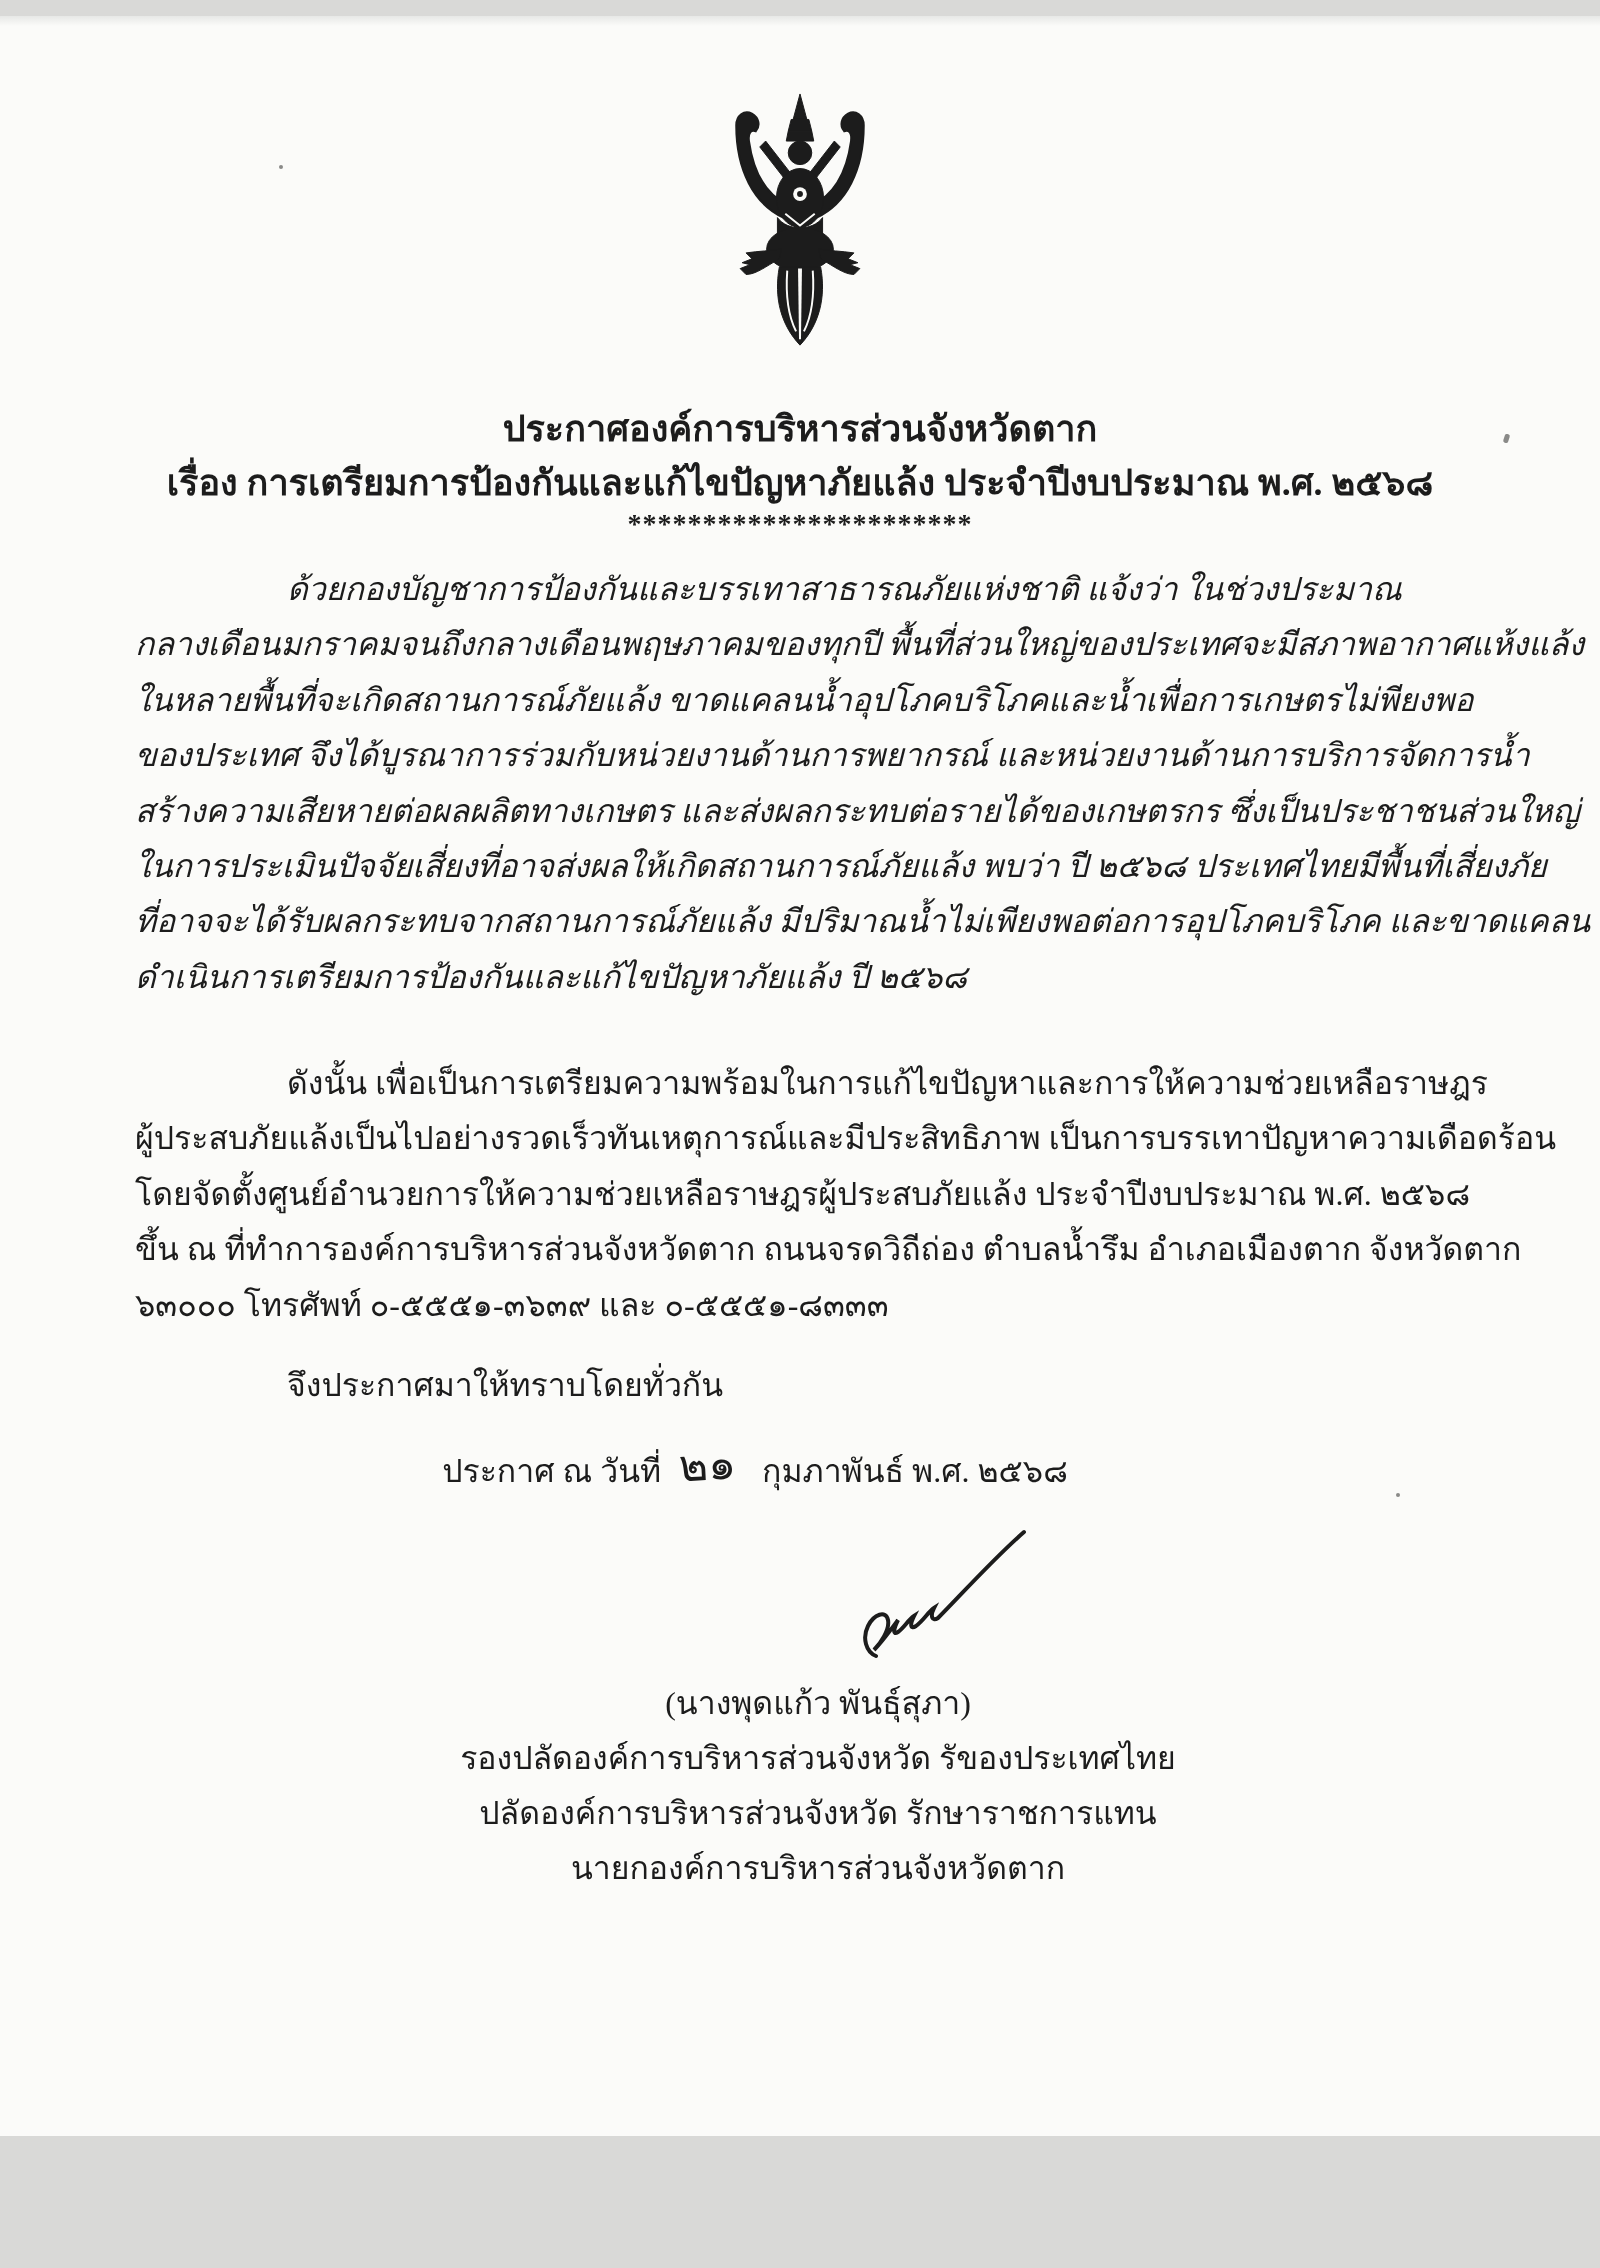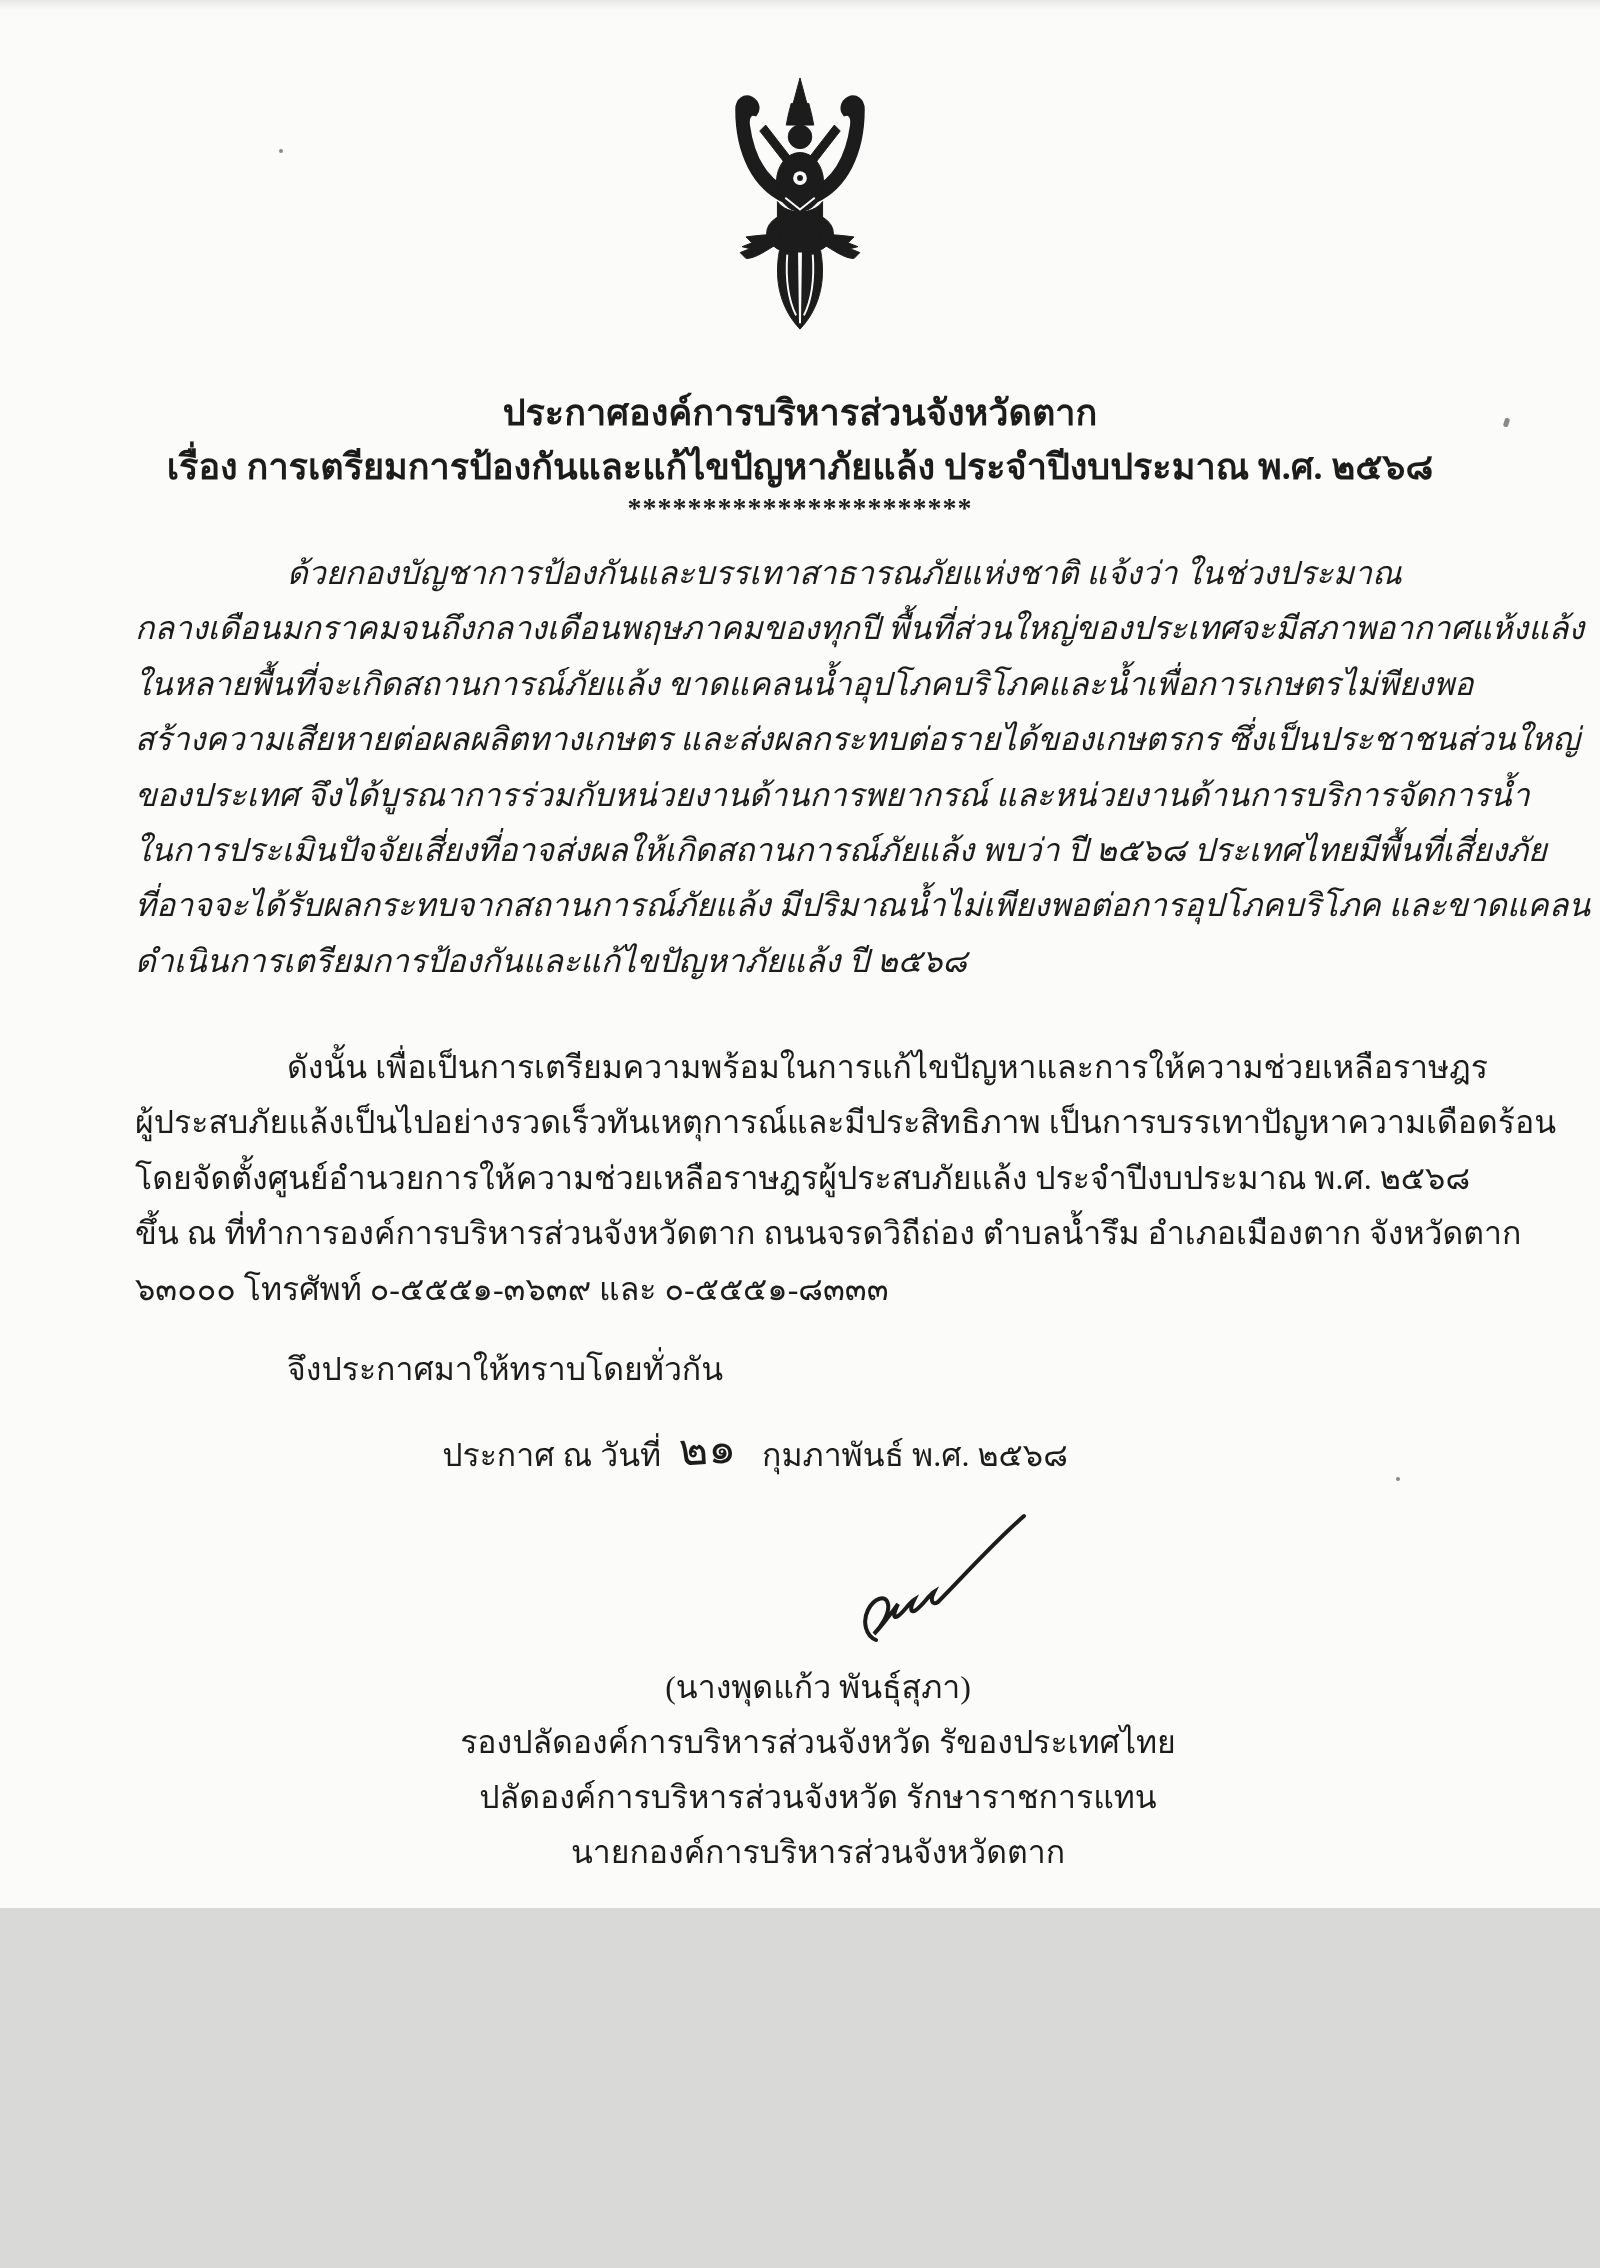--- a/index.html
+++ b/index.html
@@ -1,20 +1,20 @@
 <!DOCTYPE html>
 <html lang="th"><head>
 <meta charset="utf-8">
 <title>ประกาศองค์การบริหารส่วนจังหวัดตาก</title>
 <style>
   html,body{margin:0;padding:0;background:#d9d9d7;}
   .page{
     position:relative;
-    width:1600px;height:1908px;
-    margin:0 auto;
+    width:1600px;height:2120px;
+    margin:16px auto;
     background:#fbfbf9;
     color:#1c1c1c;
     font-family:"Liberation Serif","DejaVu Serif",serif;
     overflow:hidden;
   }
   .scan-edge-top{
     position:absolute;left:0;top:0;width:100%;height:10px;
     background:linear-gradient(to bottom,#e7e8e6,rgba(251,251,249,0));
   }
   .speck{position:absolute;background:#8a8a88;border-radius:50%;}
@@ -100,22 +100,22 @@
   </svg>
 
   <div class="title title1">ประกาศองค์การบริหารส่วนจังหวัดตาก</div>
   <div class="title title2">เรื่อง  การเตรียมการป้องกันและแก้ไขปัญหาภัยแล้ง ประจำปีงบประมาณ พ.ศ. ๒๕๖๘</div>
   <div class="separator">***********************</div>
 
   <div class="para para1">
       <div class="line">ด้วยกองบัญชาการป้องกันและบรรเทาสาธารณภัยแห่งชาติ แจ้งว่า ในช่วงประมาณ</div>
       <div class="line">กลางเดือนมกราคมจนถึงกลางเดือนพฤษภาคมของทุกปี พื้นที่ส่วนใหญ่ของประเทศจะมีสภาพอากาศแห้งแล้ง</div>
       <div class="line">ในหลายพื้นที่จะเกิดสถานการณ์ภัยแล้ง ขาดแคลนน้ำอุปโภคบริโภคและน้ำเพื่อการเกษตรไม่พียงพอ</div>
+      <div class="line">ของประเทศ จึงได้บูรณาการร่วมกับหน่วยงานด้านการพยากรณ์ และหน่วยงานด้านการบริการจัดการน้ำ</div>
       <div class="line">สร้างความเสียหายต่อผลผลิตทางเกษตร และส่งผลกระทบต่อรายได้ของเกษตรกร ซึ่งเป็นประชาชนส่วนใหญ่</div>
-      <div class="line">ของประเทศ จึงได้บูรณาการร่วมกับหน่วยงานด้านการพยากรณ์ และหน่วยงานด้านการบริการจัดการน้ำ</div>
       <div class="line">ในการประเมินปัจจัยเสี่ยงที่อาจส่งผลให้เกิดสถานการณ์ภัยแล้ง พบว่า ปี ๒๕๖๘ ประเทศไทยมีพื้นที่เสี่ยงภัย</div>
       <div class="line">ที่อาจจะได้รับผลกระทบจากสถานการณ์ภัยแล้ง มีปริมาณน้ำไม่เพียงพอต่อการอุปโภคบริโภค และขาดแคลน</div>
       <div class="line">ดำเนินการเตรียมการป้องกันและแก้ไขปัญหาภัยแล้ง ปี ๒๕๖๘</div>
     </div>
   <div class="para para2">
       <div class="line">ดังนั้น เพื่อเป็นการเตรียมความพร้อมในการแก้ไขปัญหาและการให้ความช่วยเหลือราษฎร</div>
       <div class="line">ผู้ประสบภัยแล้งเป็นไปอย่างรวดเร็วทันเหตุการณ์และมีประสิทธิภาพ เป็นการบรรเทาปัญหาความเดือดร้อน</div>
       <div class="line">โดยจัดตั้งศูนย์อำนวยการให้ความช่วยเหลือราษฎรผู้ประสบภัยแล้ง ประจำปีงบประมาณ พ.ศ. ๒๕๖๘</div>
       <div class="line">ขึ้น ณ ที่ทำการองค์การบริหารส่วนจังหวัดตาก ถนนจรดวิถีถ่อง ตำบลน้ำรึม อำเภอเมืองตาก จังหวัดตาก</div>
       <div class="line">๖๓๐๐๐ โทรศัพท์ ๐-๕๕๕๑-๓๖๓๙ และ ๐-๕๕๕๑-๘๓๓๓</div>

